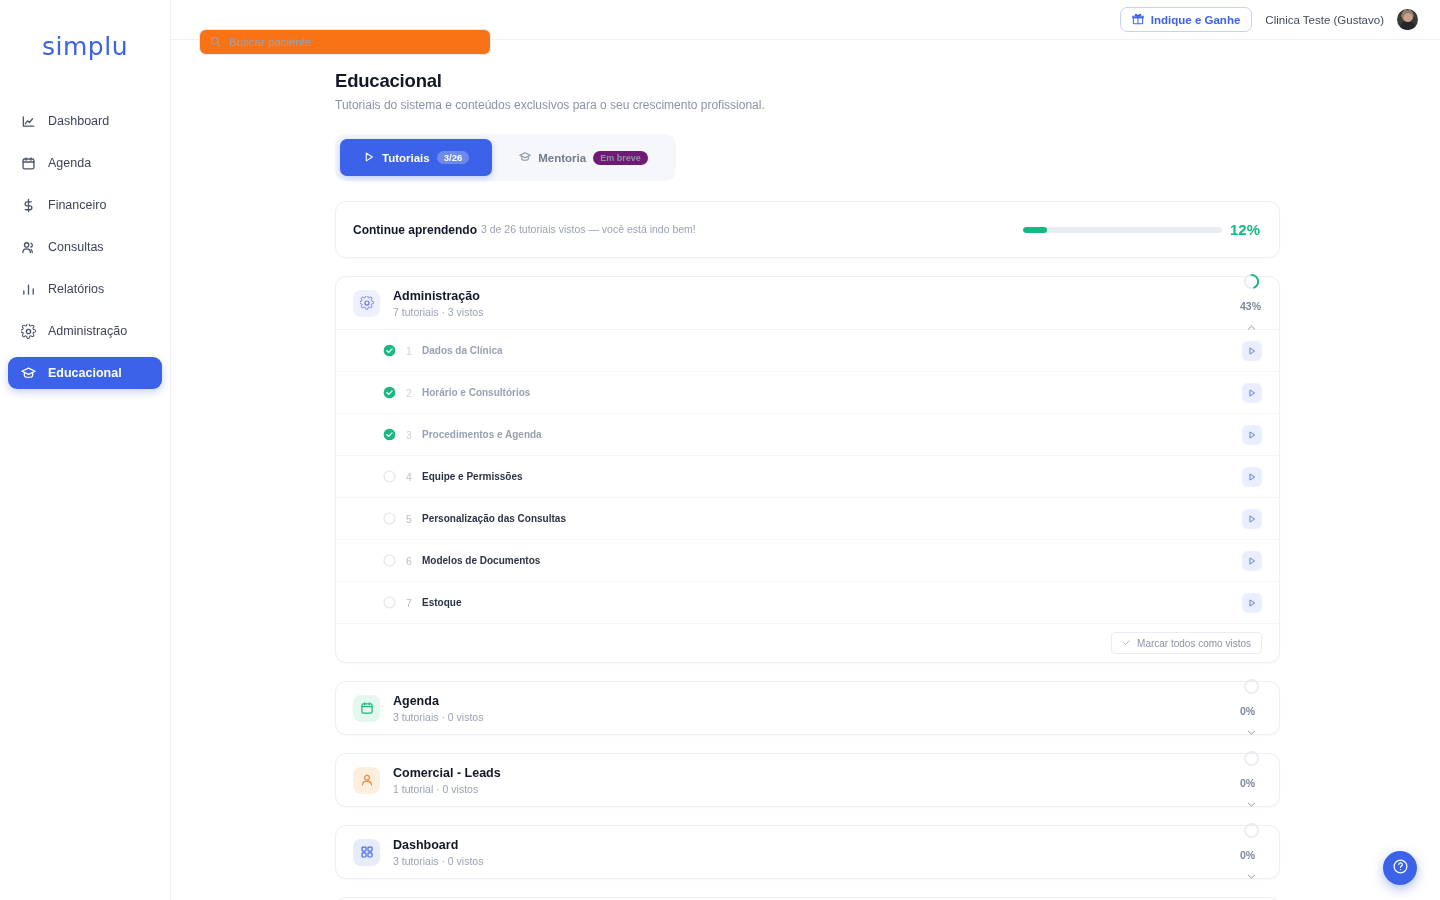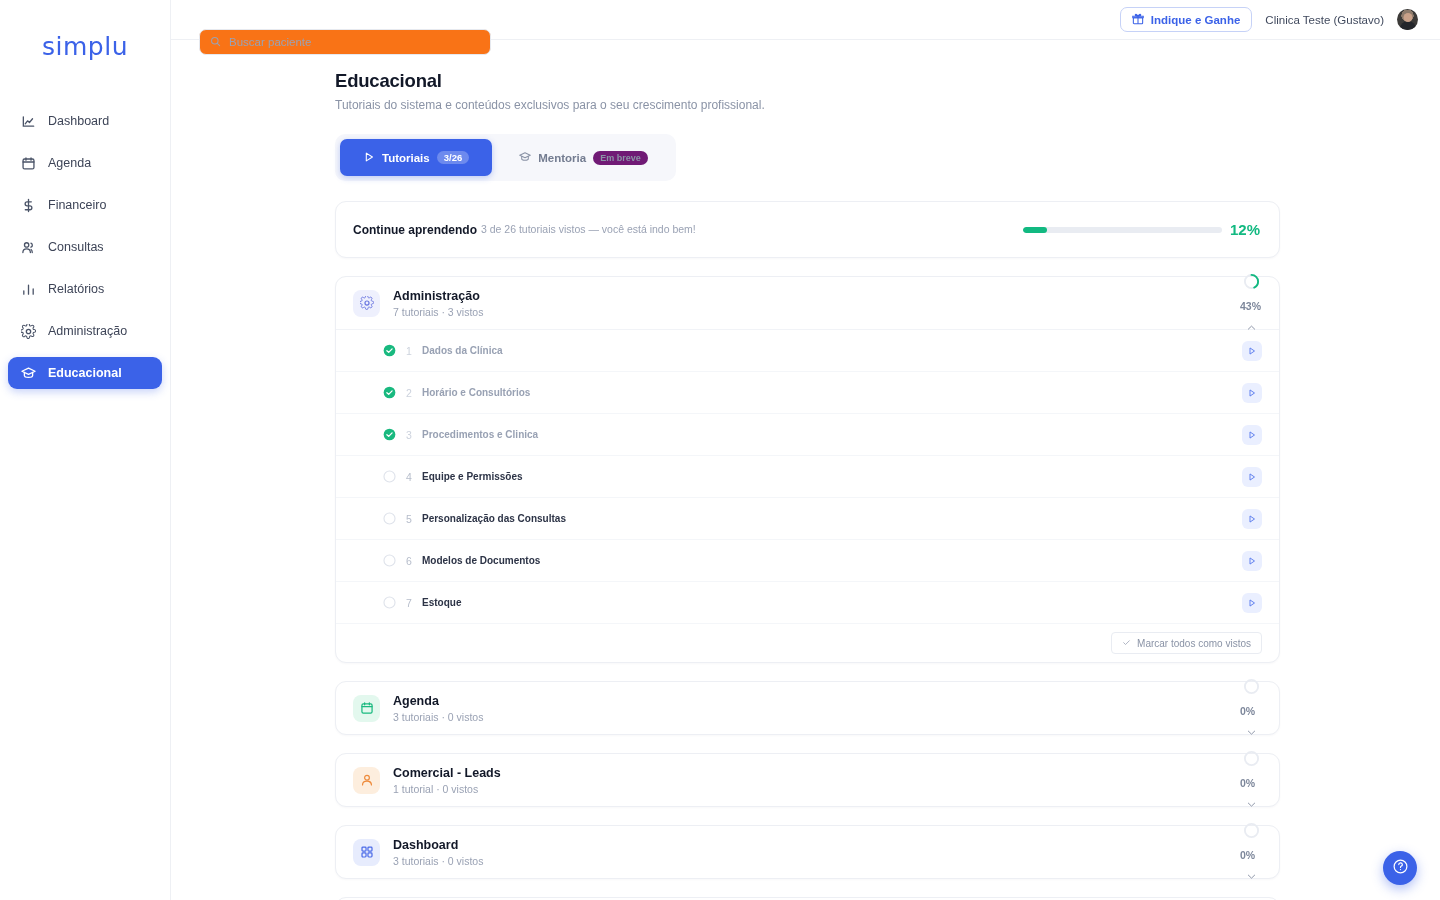--- a/index.html
+++ b/index.html
@@ -415,21 +415,21 @@
                 </span>
               </div>
               <div class="lesson done">
                 <span class="tick">
                   <svg viewBox="0 0 16 16" width="13" height="13">
                     <circle cx="8" cy="8" r="7.2" fill="#19b97f"></circle>
                     <path d="M4.8 8.2 7 10.3l4.2-4.3" fill="none" stroke="#fff" stroke-width="1.6" stroke-linecap="round" stroke-linejoin="round"></path>
                   </svg>
                 </span>
                 <span class="lesson-num">3</span>
-                <span class="lesson-title">Procedimentos e Clinica</span>
+                <span class="lesson-title">Procedimentos e Agenda</span>
                 <span class="play">
                   <svg viewBox="0 0 16 16" width="10" height="10" fill="none" stroke="#5b7ced" stroke-width="1.5" stroke-linejoin="round">
                     <path d="M4.8 3.1 12 8l-7.2 4.9z"></path>
                   </svg>
                 </span>
               </div>
               <div class="lesson">
                 <span class="tick">
                   <svg viewBox="0 0 16 16" width="13" height="13">
                     <circle cx="8" cy="8" r="6.8" fill="#fff" stroke="#dfe3eb" stroke-width="1.4"></circle>

